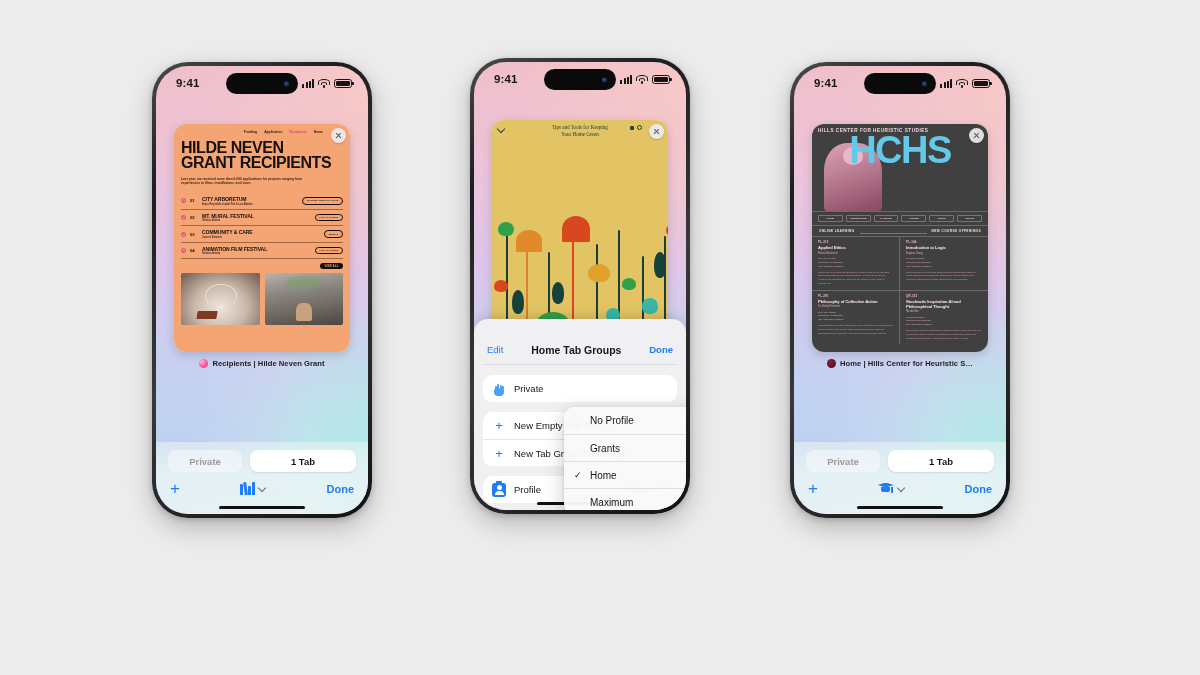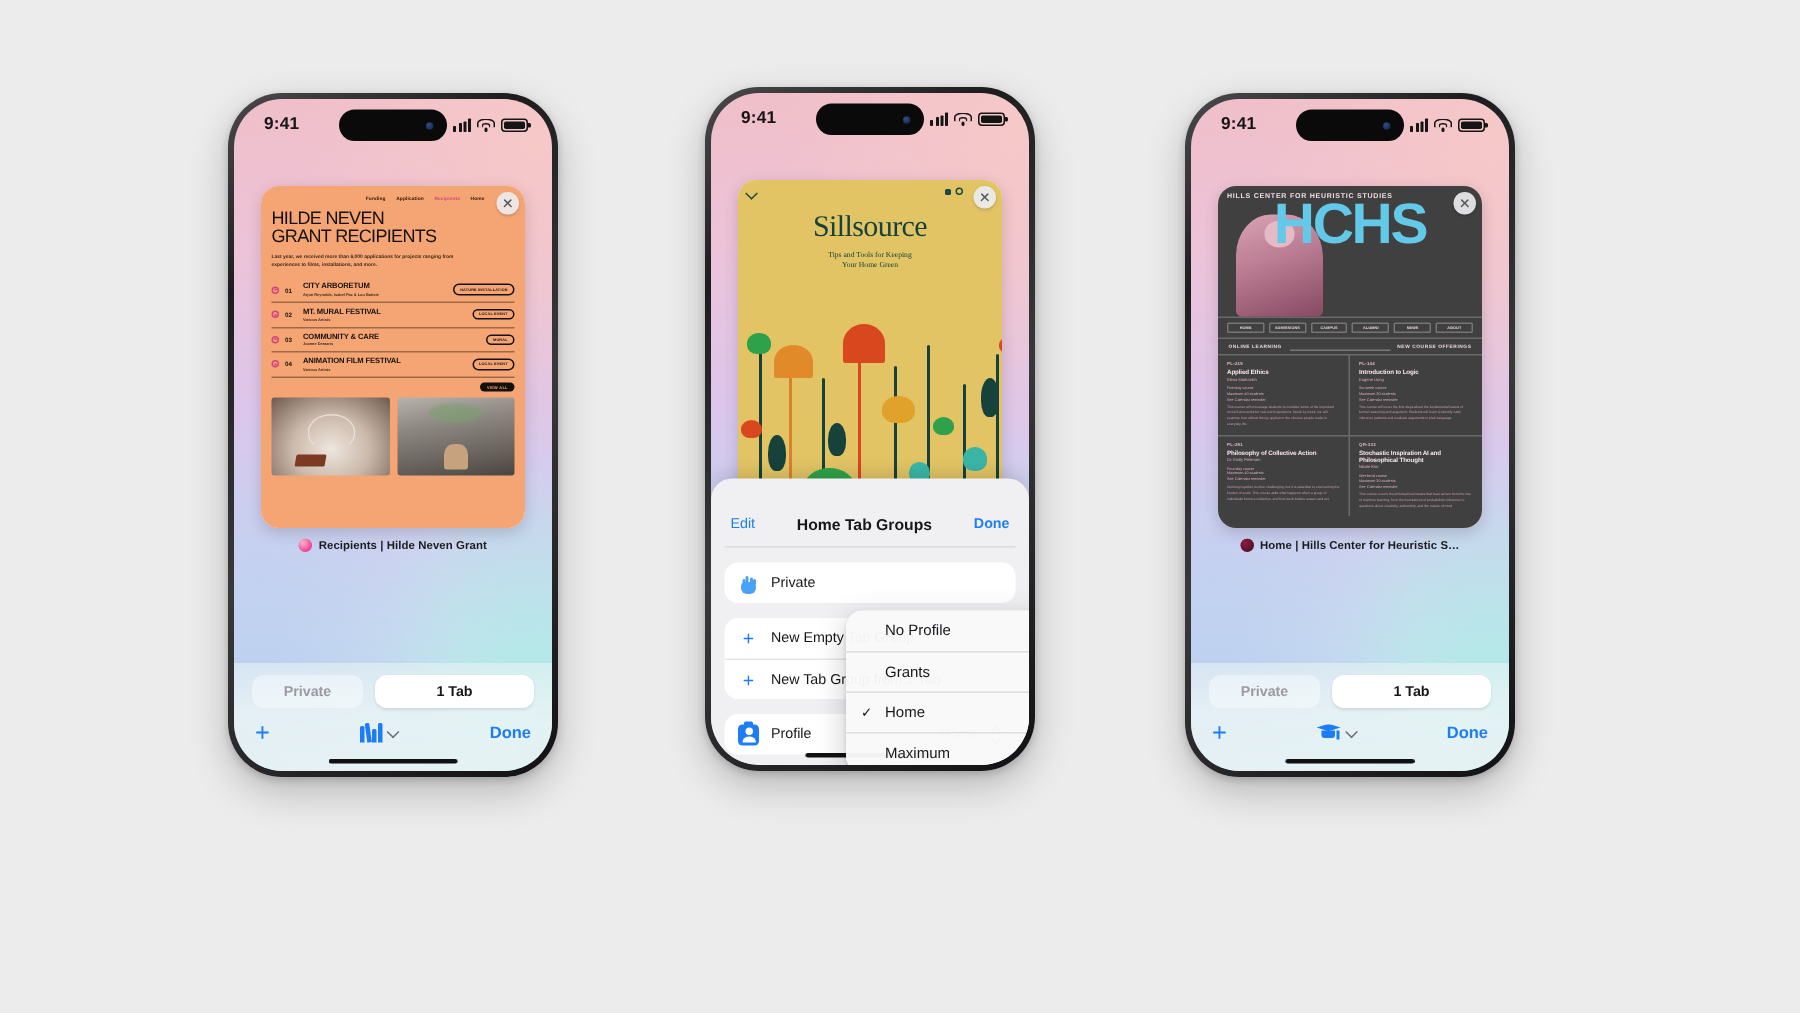--- a/index.html
+++ b/index.html
@@ -107,21 +107,21 @@
   }
   .favicon { width:9px; height:9px; border-radius:50%; flex:none; }
   .fav-grants { background:radial-gradient(circle at 32% 30%, #ffb8cd, #f2509c 62%, #c9227c); }
   .fav-hchs   { background:radial-gradient(circle at 35% 32%, #8d1f40, #56122a 70%); }
 
   
   .pg-grants { width:100%; height:100%; background:#f5a574; padding:6px 7px 0; position:relative; }
   .g-nav { display:flex; justify-content:flex-end; gap:7px; font-size:3.2px; font-weight:700;
            color:#2b1608; padding-right:20px; letter-spacing:.1px; }
   .g-nav .on { color:#d3457f; }
-  .g-title { font-size:12px; line-height:.96; font-weight:400; color:#14100c;
+  .g-title { font-size:16px; line-height:.96; font-weight:700; color:#14100c;
              letter-spacing:-.45px; margin-top:6px; }
   .g-sub { font-size:3.3px; line-height:1.42; color:#3d2713; margin-top:6px; width:76%; font-weight:600; }
   .g-rows { margin-top:7px; }
   .g-row { display:flex; align-items:center; gap:4px; border-bottom:.5px solid rgba(40,20,5,.42);
            padding:3px 0 3px 0; }
   .g-play { width:5px; height:5px; border-radius:50%; border:.6px solid #d3457f; flex:none;
             display:flex; align-items:center; justify-content:center; }
   .g-play i { width:0; height:0; border-left:2px solid #d3457f;
               border-top:1.2px solid transparent; border-bottom:1.2px solid transparent; margin-left:.6px; }
   .g-num { font-size:4.2px; font-weight:800; color:#14100c; width:8px; }
@@ -469,21 +469,20 @@
           <div class="card-close">
               <span></span>
             </div>
 
           <div class="pg-sill">
             <div class="s-chev"></div>
             <div class="s-mini">
                 <i></i>
                 <u></u>
               </div>
-            <div class="s-title">Sillsource</div>
             <div class="s-sub">
               <div>Tips and Tools for Keeping</div>
               <div>Your Home Green</div>
             </div>
 
             <div class="s-art">
 
               <div class="stem" style="left:14px;  width:2px;  height:120px; background:#17413b;"></div>
               <div class="stem" style="left:34px;  width:2.4px;height:110px; background:#d9822b;"></div>
               <div class="stem" style="left:56px;  width:2px;  height:96px;  background:#17413b;"></div>

